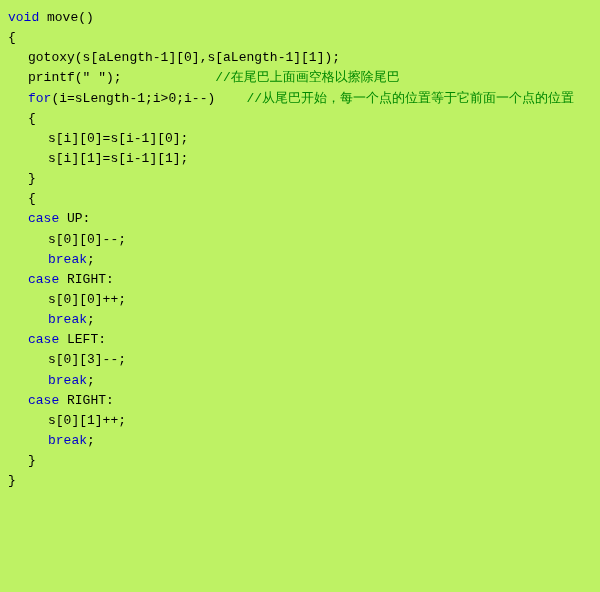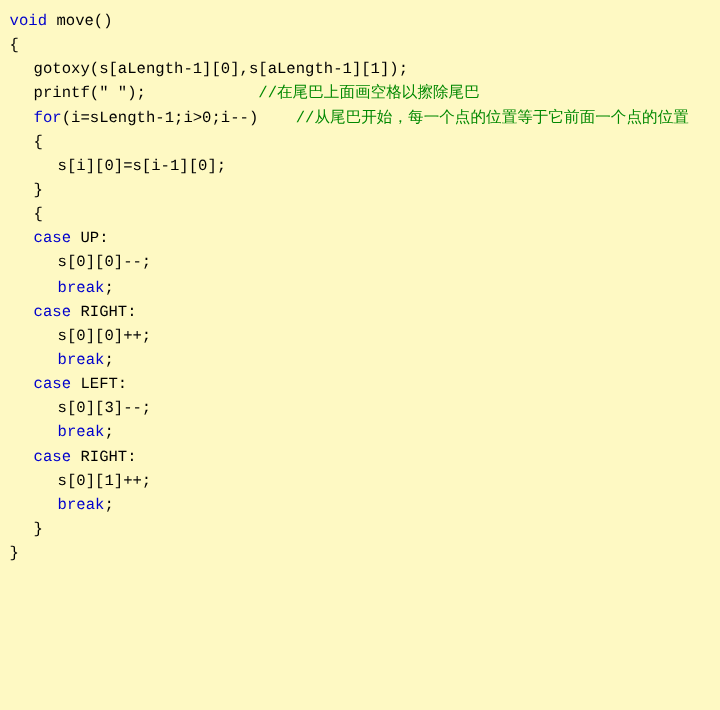--- a/index.html
+++ b/index.html
@@ -4,21 +4,21 @@
   <style>
     * { margin: 0; padding: 0; box-sizing: border-box; }
     body {
       background: #f0f0f0;
       font-family: 'Courier New', Courier, monospace;
       font-size: 13px;
       width: 600px;
       min-height: 592px;
     }
     .code-container {
-      background: #fef9c3;
+      background: #bef264;
       padding: 8px 0;
       min-height: 592px;
       line-height: 1.55;
     }
     .line {
       display: flex;
       padding: 0 8px;
       white-space: pre;
     }
     .kw { color: #0000cc; font-weight: normal; }
@@ -30,21 +30,21 @@
 
 <div class="code-container">
   <div id="code-lines">
       <div class="line"><span style="display: inline-block; width: 0px;"></span><span class="kw">void</span><span class="plain"> move()</span></div>
       <div class="line"><span style="display: inline-block; width: 0px;"></span><span class="plain">{</span></div>
       <div class="line"><span style="display: inline-block; width: 20px;"></span><span class="plain">gotoxy(s[aLength-1][0],s[aLength-1][1]);</span></div>
       <div class="line"><span style="display: inline-block; width: 20px;"></span><span class="plain">printf(" ");</span><span class="comment">            //在尾巴上面画空格以擦除尾巴</span></div>
       <div class="line"><span style="display: inline-block; width: 20px;"></span><span class="kw">for</span><span class="plain">(i=sLength-1;i&gt;0;i--)</span><span class="comment">    //从尾巴开始，每一个点的位置等于它前面一个点的位置</span></div>
       <div class="line"><span style="display: inline-block; width: 20px;"></span><span class="plain">{</span></div>
       <div class="line"><span style="display: inline-block; width: 40px;"></span><span class="plain">s[i][0]=s[i-1][0];</span></div>
-      <div class="line"><span style="display: inline-block; width: 40px;"></span></div>
+      <div class="line"><span style="display: inline-block; width: 40px;"></span><span class="plain">s[i][1]=s[i-1][1];</span></div>
       <div class="line"><span style="display: inline-block; width: 20px;"></span><span class="plain">}</span></div>
       <div class="line"><span style="display: inline-block; width: 20px;"></span><span class="plain">{</span></div>
       <div class="line"><span style="display: inline-block; width: 20px;"></span><span class="kw">case</span><span class="plain"> UP:</span></div>
       <div class="line"><span style="display: inline-block; width: 40px;"></span><span class="plain">s[0][0]--;</span></div>
       <div class="line"><span style="display: inline-block; width: 40px;"></span><span class="kw">break</span><span class="plain">;</span></div>
       <div class="line"><span style="display: inline-block; width: 20px;"></span><span class="kw">case</span><span class="plain"> RIGHT:</span></div>
       <div class="line"><span style="display: inline-block; width: 40px;"></span><span class="plain">s[0][0]++;</span></div>
       <div class="line"><span style="display: inline-block; width: 40px;"></span><span class="kw">break</span><span class="plain">;</span></div>
       <div class="line"><span style="display: inline-block; width: 20px;"></span><span class="kw">case</span><span class="plain"> LEFT:</span></div>
       <div class="line"><span style="display: inline-block; width: 40px;"></span><span class="plain">s[0][3]--;</span></div>

